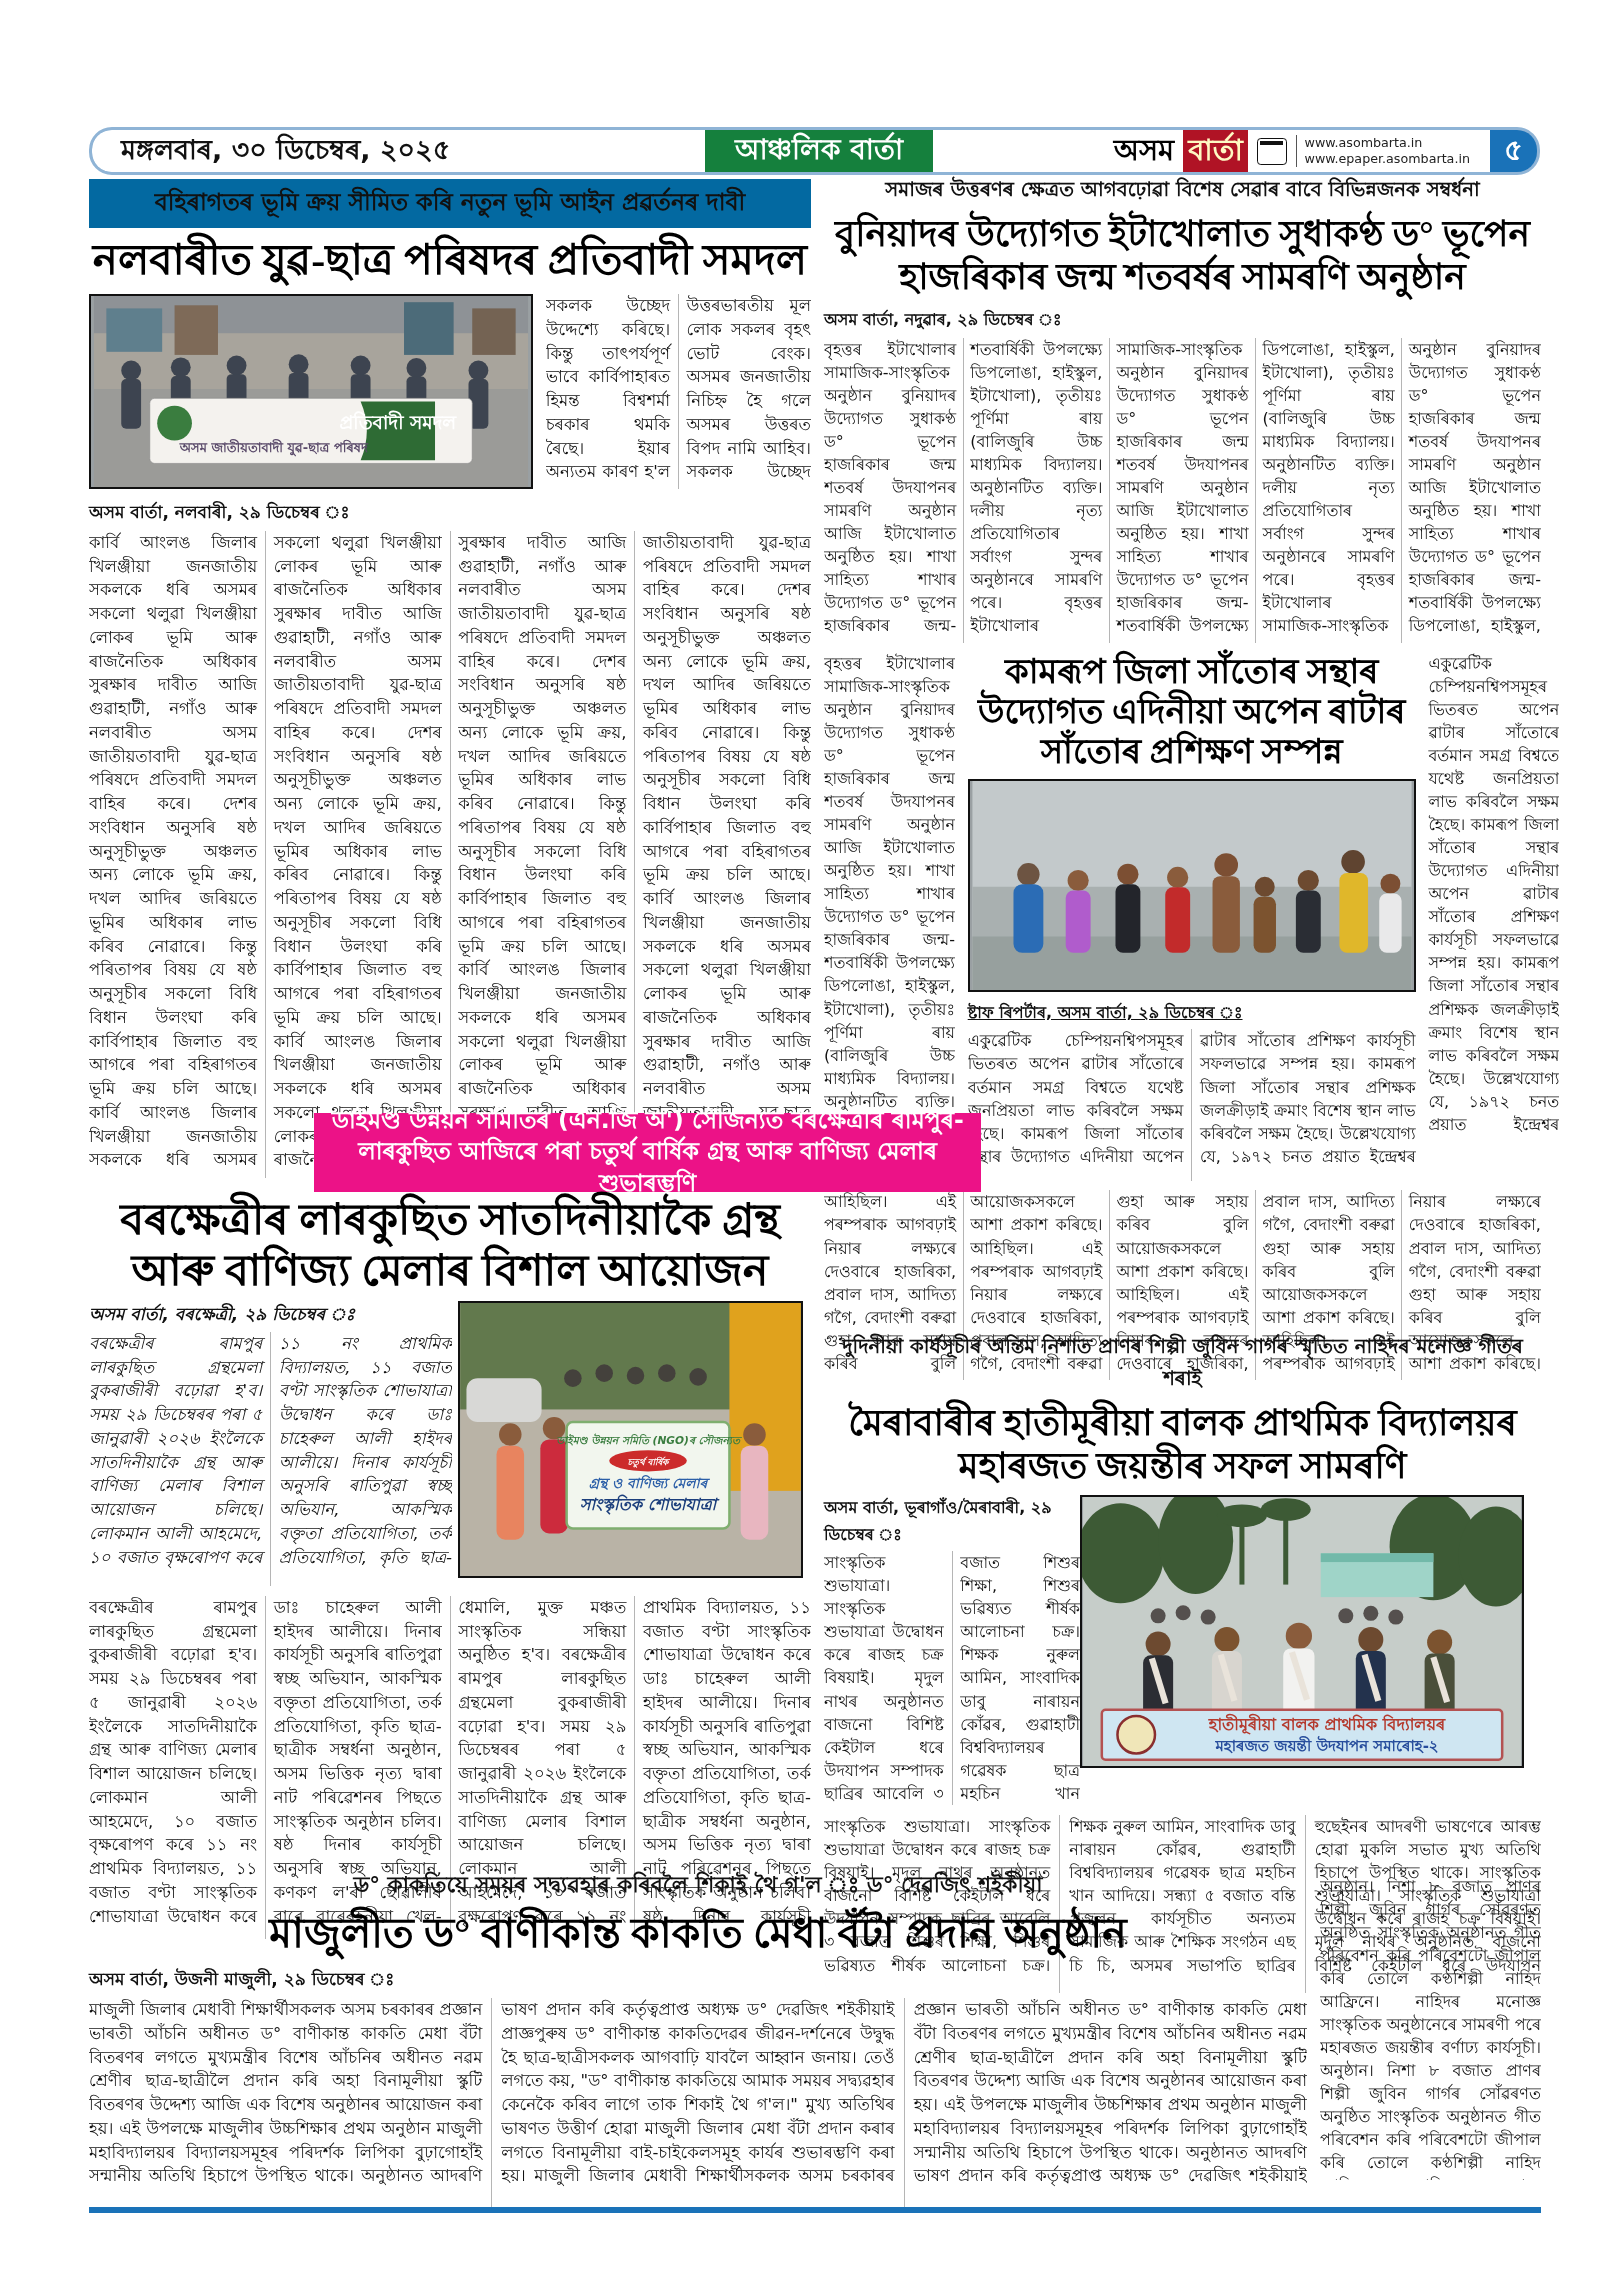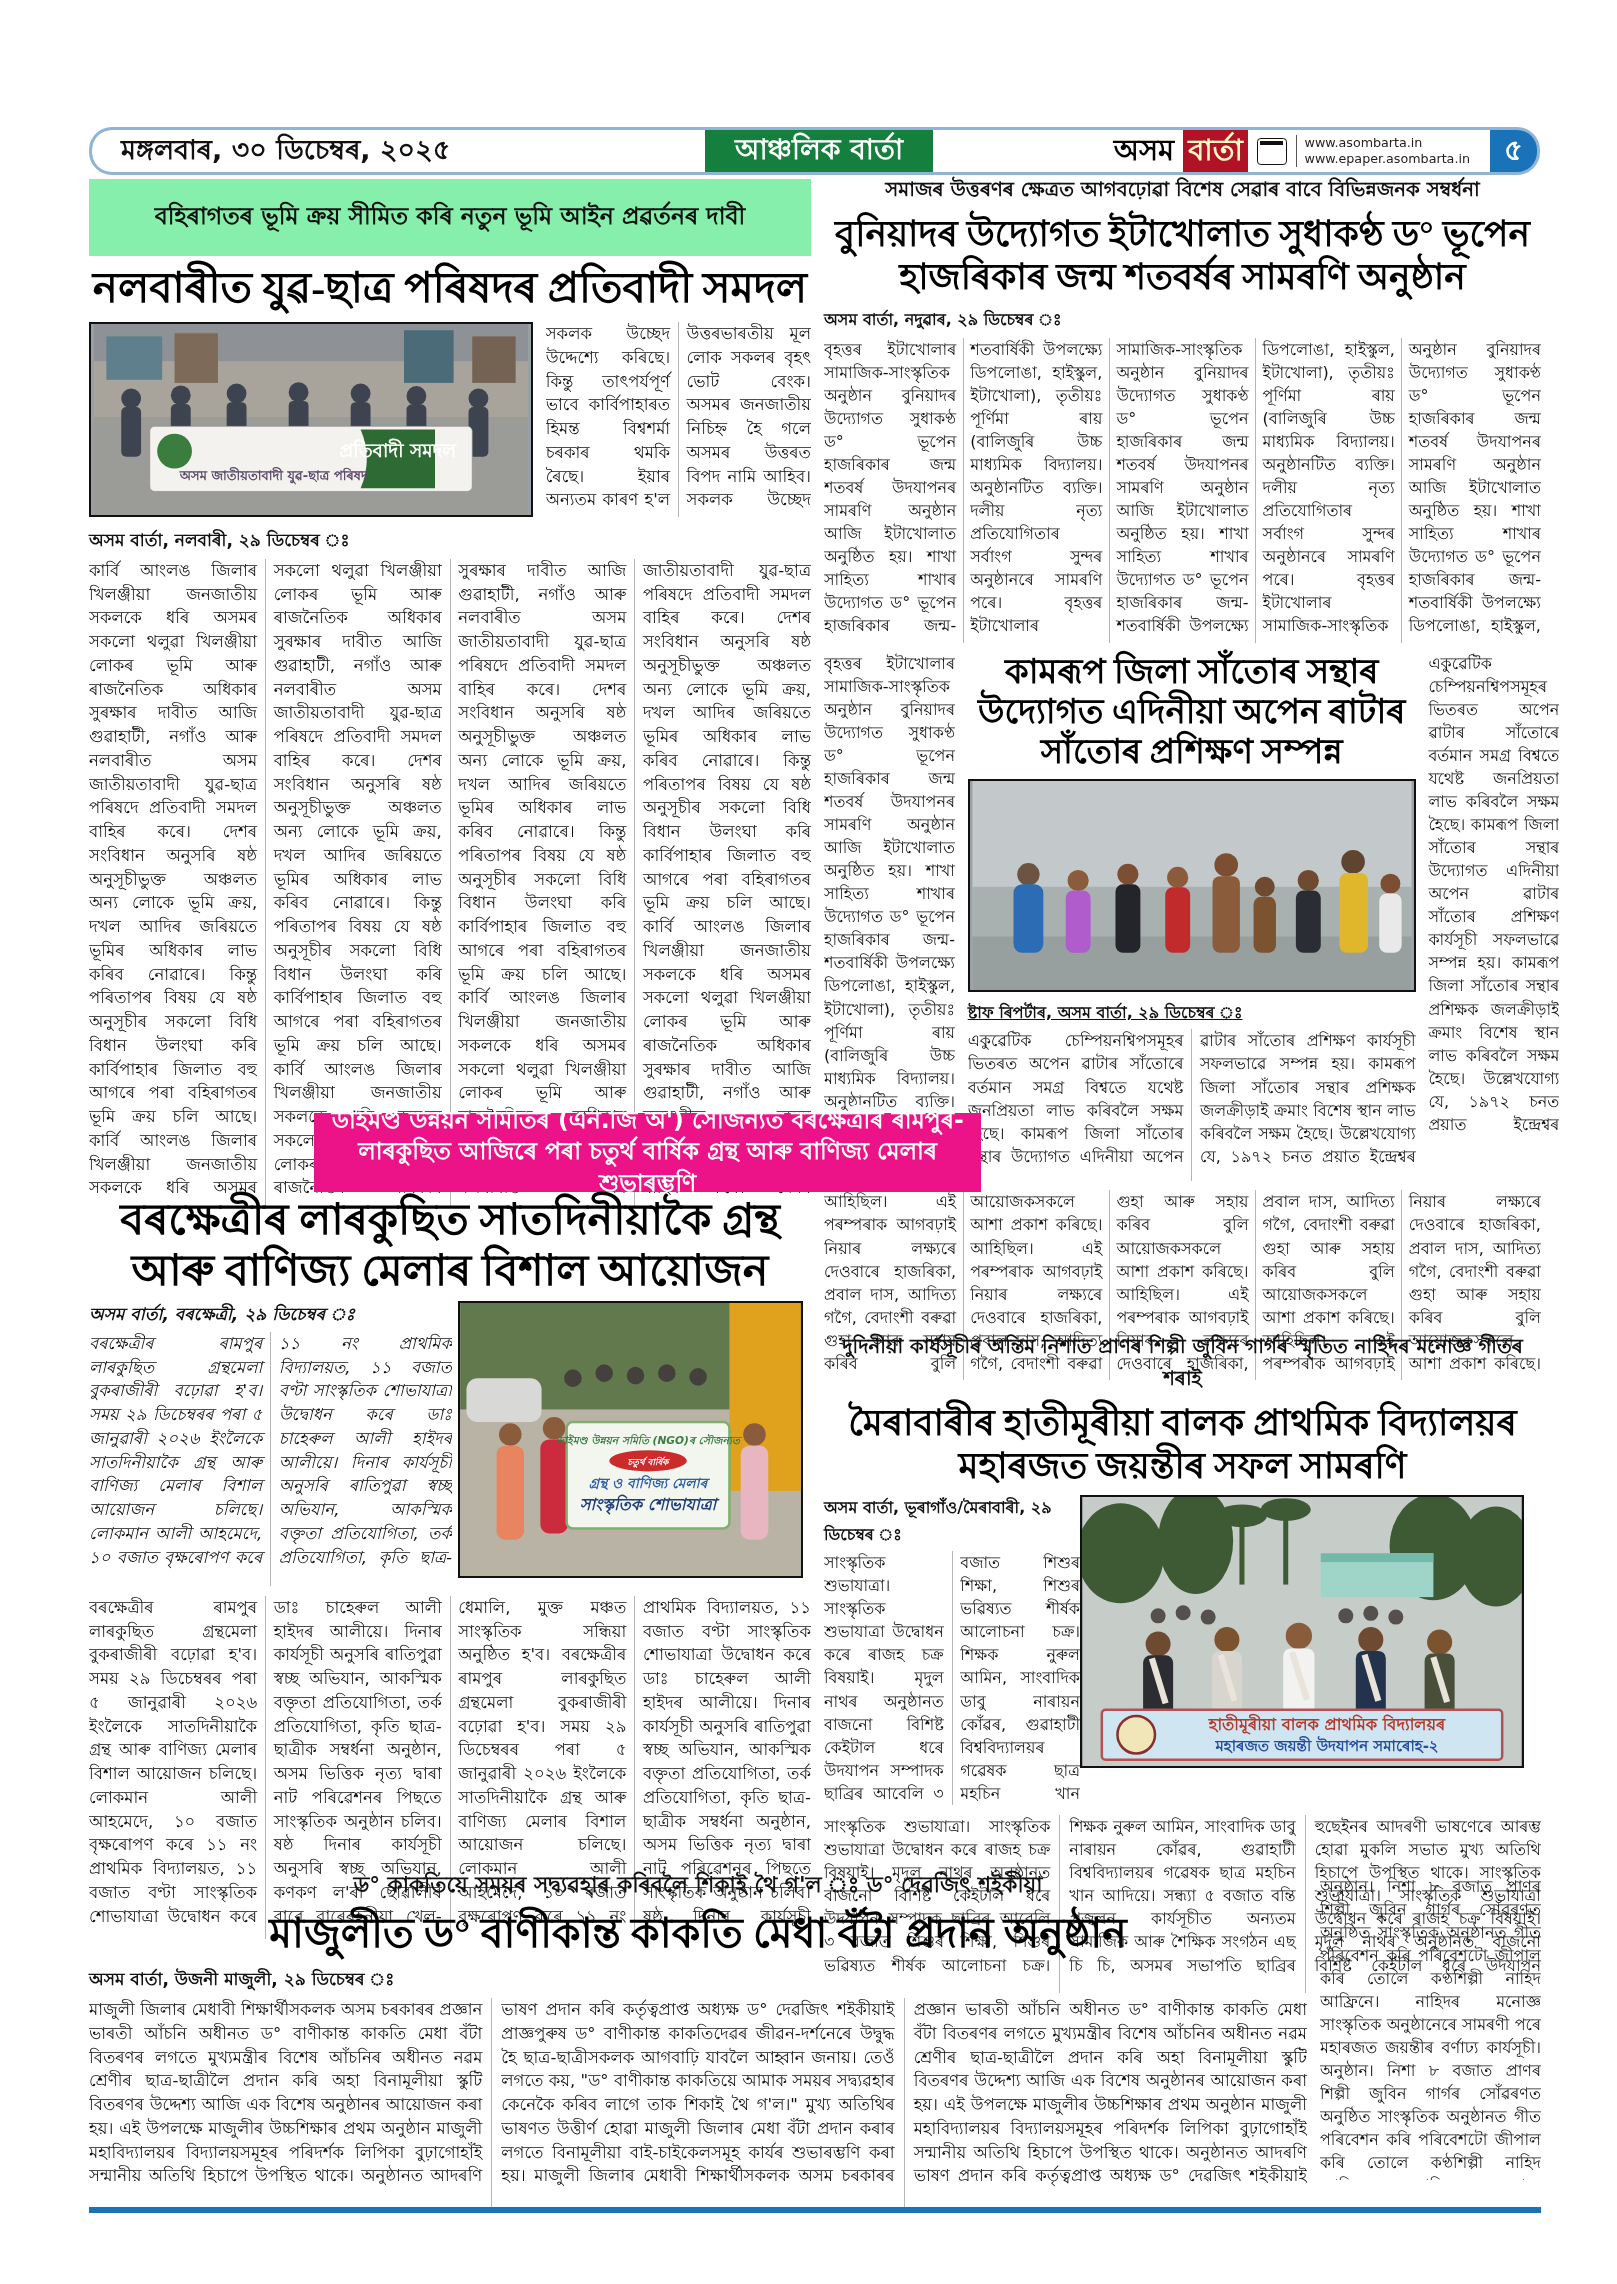--- a/index.html
+++ b/index.html
@@ -15,21 +15,21 @@
   .mh-logo{background:#ffffff;flex:1;display:flex;align-items:center;justify-content:flex-end;gap:9px;padding-right:20px;}
   .logo-black{font-size:29px;font-weight:bold;color:#000;font-family:"Liberation Serif",serif;}
   .logo-red{font-size:29px;font-weight:bold;color:#fef9c3;background:#b01325;padding:1.3px 5px;font-family:"Liberation Serif",serif;}
   .mh-urls{font-size:12.7px;line-height:1.25;color:#222;border-left:1.3px solid #555;padding-left:7.6px;}
   .browser-ico{width:28px;height:25px;border:1.9px solid #111;border-radius:3.8px;position:relative;background:#fff;}
   .browser-ico:before{content:"";position:absolute;top:2.5px;left:2.5px;right:2.5px;height:3.8px;background:#111;}
   .mh-page{background:#1a72b8;flex:0 0 47px;display:flex;align-items:center;justify-content:center;
            color:#fff;font-size:29px;font-weight:bold;}
   
   .kicker{font-weight:bold;text-align:center;}
-  .kicker-green{background:#86efac;padding:19px 9px;}
+  .kicker-green{background:#0369a1;padding:5px 9px;}
   .headline{font-family:"Liberation Serif","DejaVu Serif",serif;font-weight:bold;text-align:center;line-height:1.18;color:#000;}
   .byline{font-weight:bold;}
   .bodytxt{font-size:16.5px;line-height:1.44;text-align:justify;overflow:hidden;}
   .cols2{column-count:2;column-gap:16.5px;column-rule:0.6px solid #b5b5b5;}
   .cols3{column-count:3;column-gap:19px;column-rule:0.6px solid #b5b5b5;}
   .cols4{column-count:4;column-gap:16.5px;column-rule:0.6px solid #b5b5b5;}
   .cols5{column-count:5;column-gap:14px;column-rule:0.6px solid #b5b5b5;}
   .banner-pink{background:#ec1287;color:#ffffff;font-weight:bold;text-align:center;
                display:flex;align-items:center;justify-content:center;padding:3.8px 12.7px;line-height:1.35;}
   .photo{border:2.5px solid #111;box-sizing:border-box;overflow:hidden;background:#9aa0a3;}

